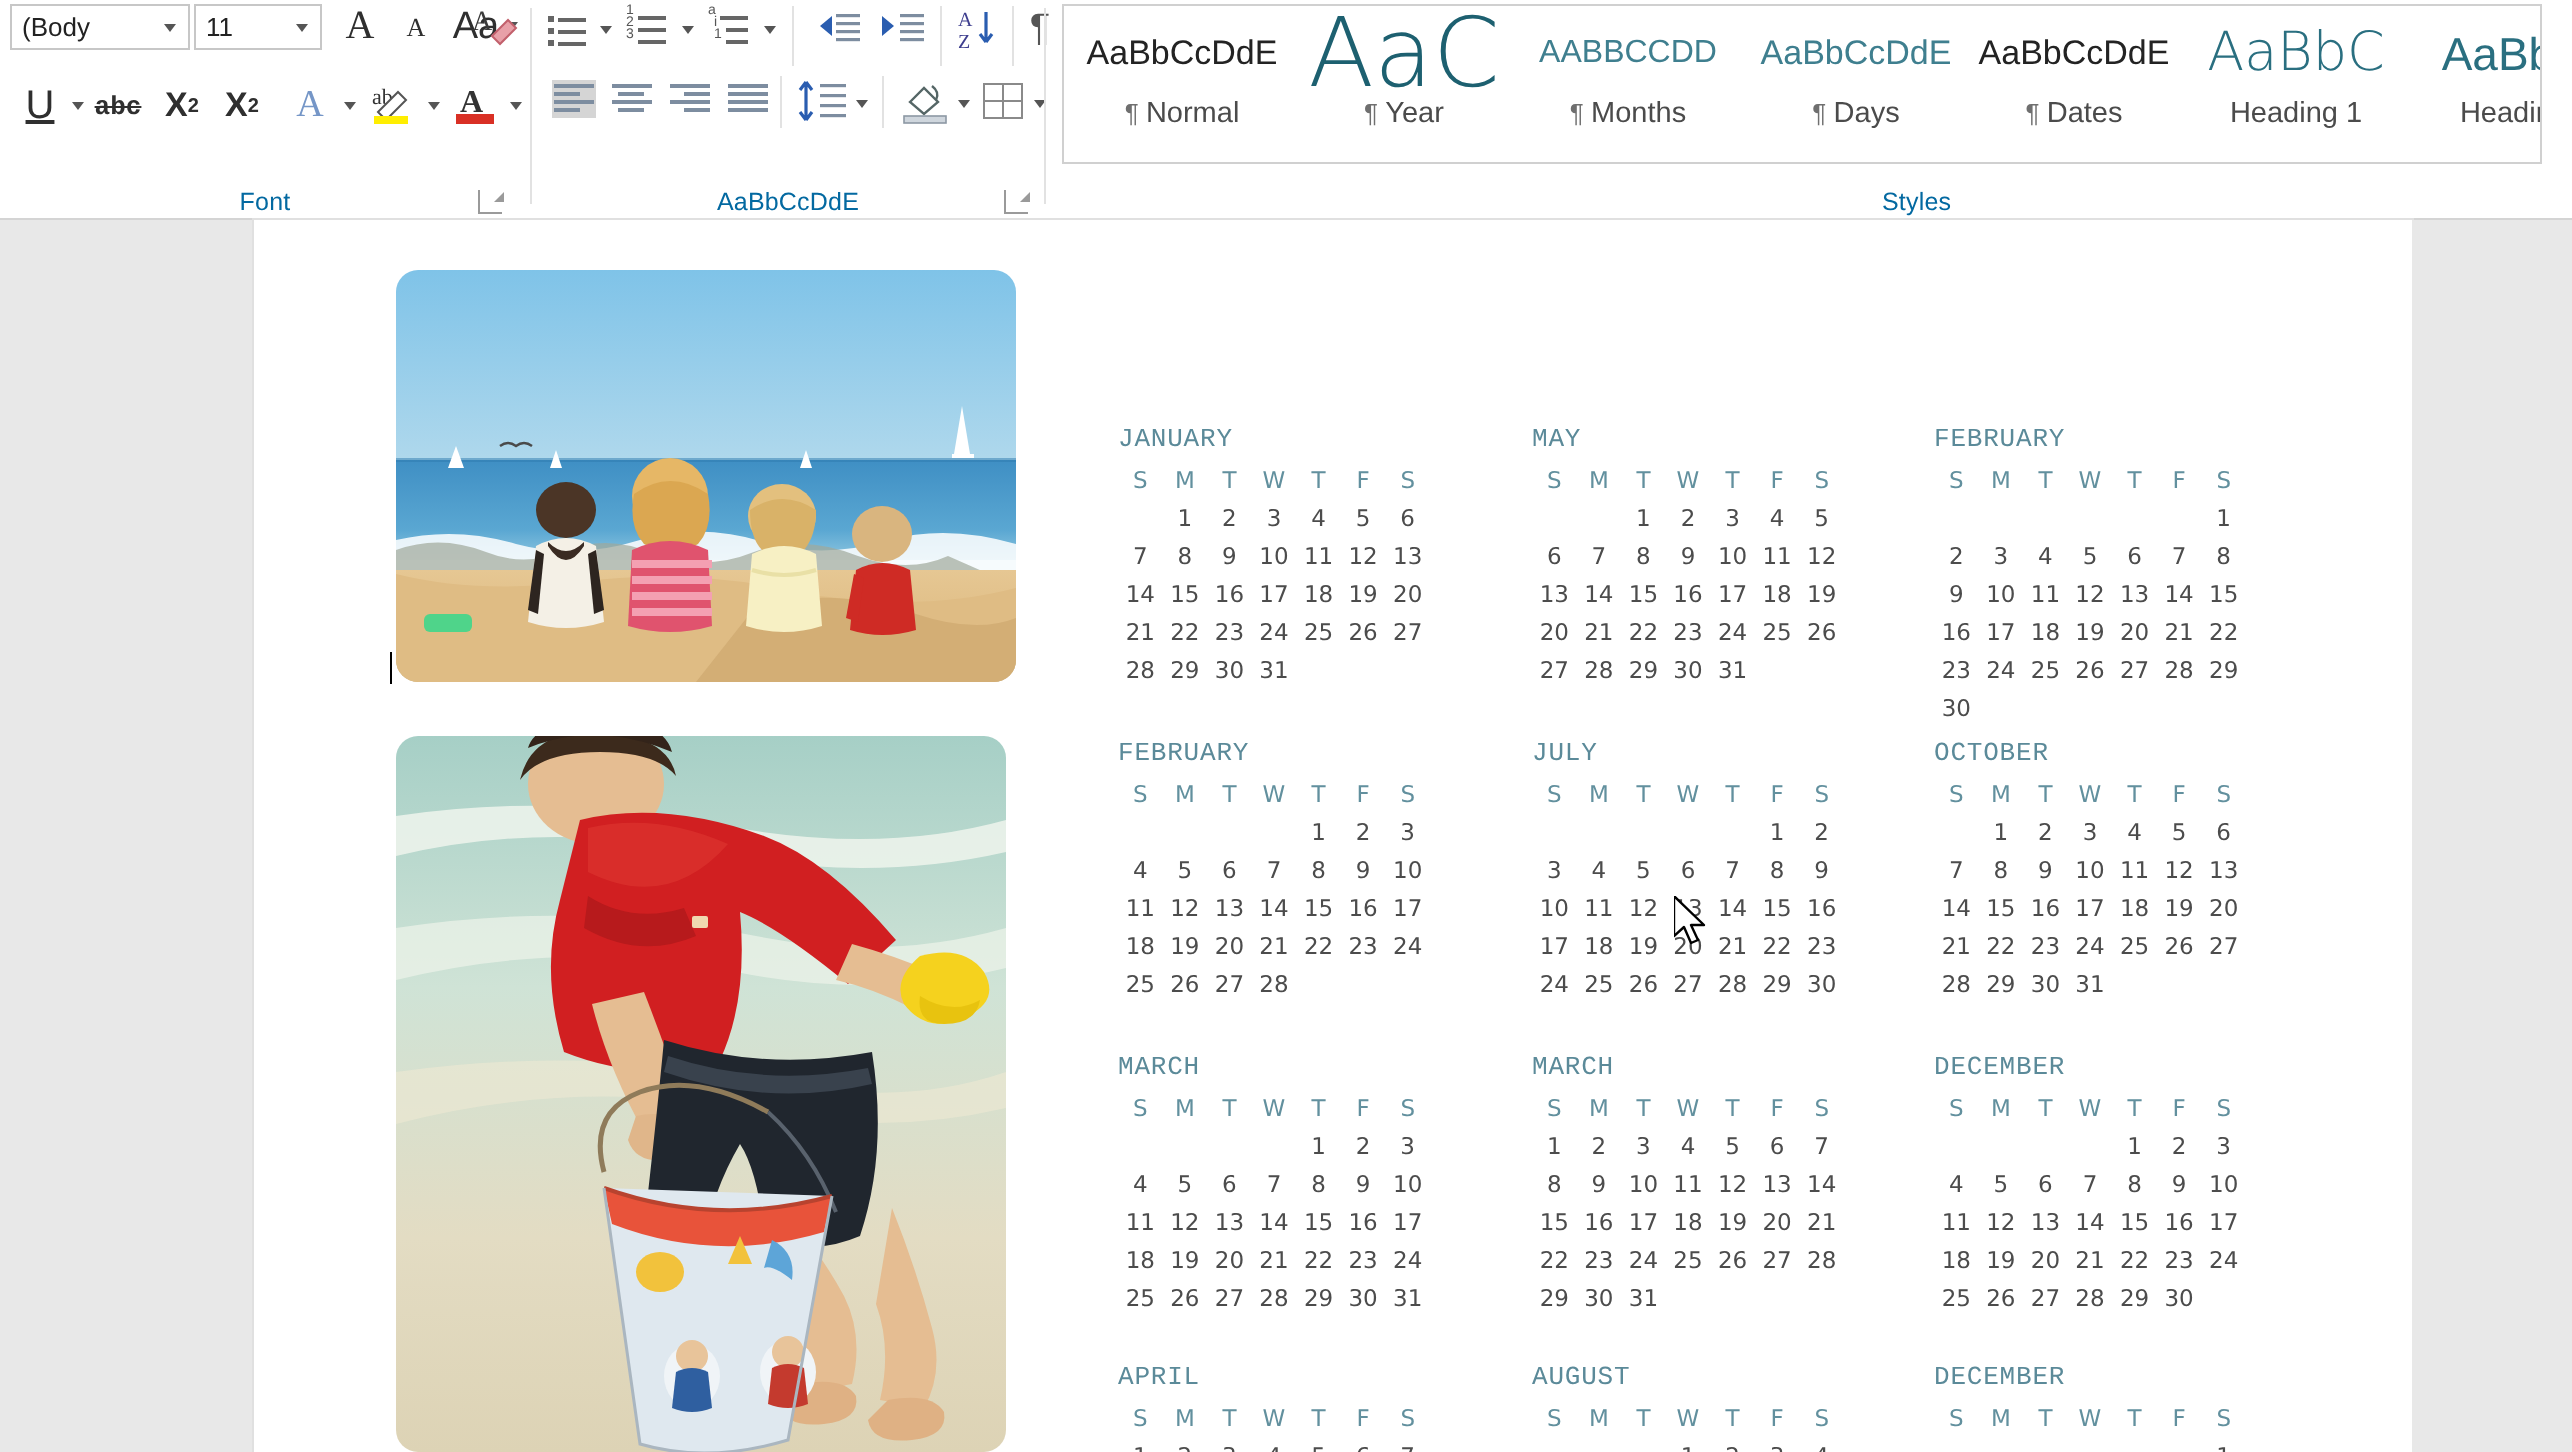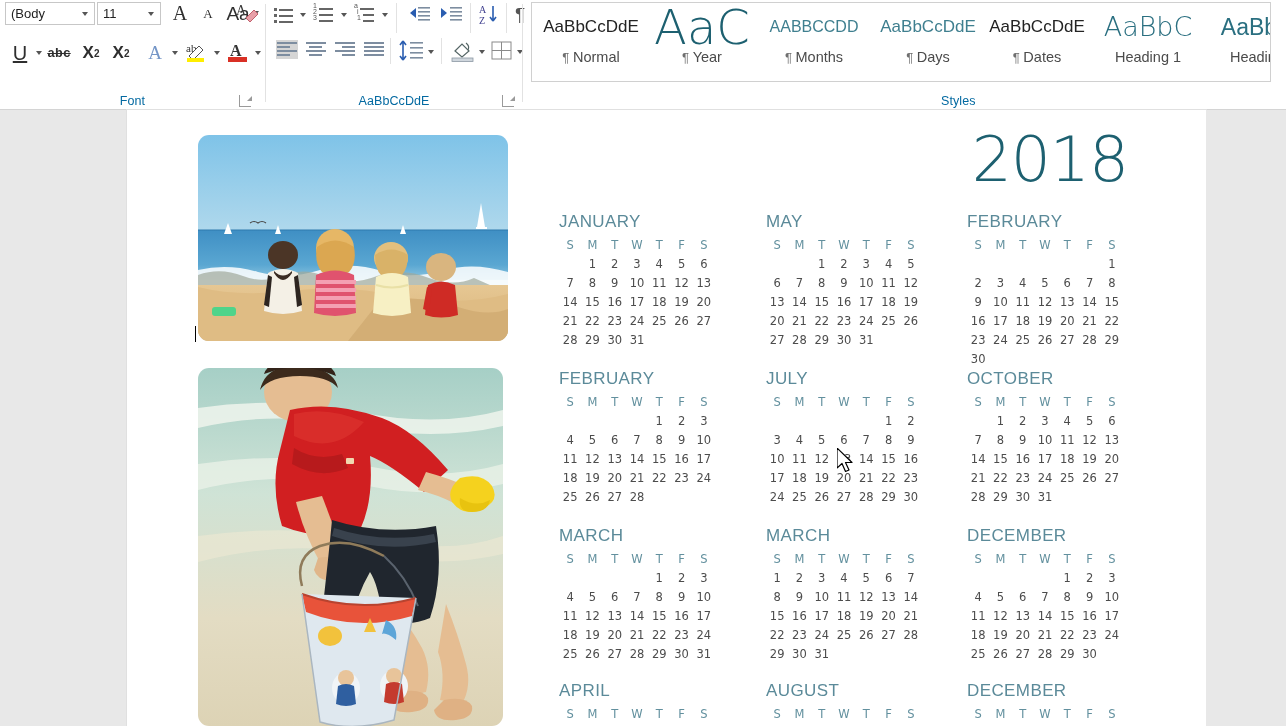--- a/index.html
+++ b/index.html
@@ -133,22 +133,22 @@
   .photo-caret {
     position:absolute; width: 1px; height: 16px; background: #000;
   }
 
   
   .cal-wrap { position: absolute; left: 432px; top: 102px; }
   .month {
     position: absolute; width: 160px;
   }
   .m-name {
-    font-size: 17px; color: #5b8a99; letter-spacing: .4px;
-    margin-bottom: 3px; font-family: Liberation Sans, sans-serif;
+    font-size: 13px; color: #5b8a99; letter-spacing: .4px;
+    margin-bottom: 3px; font-family: Liberation Mono, monospace;
   }
   table.m-grid { border-collapse: collapse; width: 156px; }
   table.m-grid td, table.m-grid th {
     width: 22px; height: 19px; text-align: center; padding: 0;
     font-size: 11.5px; font-weight: normal;
     font-family: "DejaVu Sans", sans-serif;
   }
   table.m-grid th { color: #62909e; }
   table.m-grid td { color: #4c4c4c; }
 
@@ -361,21 +361,20 @@
         <div class="gallery" id="styles-gallery" style="left:8px; width:740px;"><div class="style-item" style="width: 118px;"><div class="preview" style="font-size: 17px; color: rgb(35, 35, 35);">AaBbCcDdE</div><div class="sname"><span class="pilcrow">¶ </span>Normal</div></div><div class="style-item" style="width: 104px;"><div class="preview" style="font-size: 48px; color: rgb(29, 96, 112); font-weight: 300; font-family: &quot;DejaVu Sans&quot;, sans-serif;">AaC</div><div class="sname"><span class="pilcrow">¶ </span>Year</div></div><div class="style-item" style="width: 120px;"><div class="preview" style="font-size: 16px; color: rgb(63, 127, 143);">AABBCCDD</div><div class="sname"><span class="pilcrow">¶ </span>Months</div></div><div class="style-item" style="width: 108px;"><div class="preview" style="font-size: 17px; color: rgb(63, 127, 143);">AaBbCcDdE</div><div class="sname"><span class="pilcrow">¶ </span>Days</div></div><div class="style-item" style="width: 110px;"><div class="preview" style="font-size: 17px; color: rgb(35, 35, 35);">AaBbCcDdE</div><div class="sname"><span class="pilcrow">¶ </span>Dates</div></div><div class="style-item" style="width: 112px;"><div class="preview" style="font-size: 27px; color: rgb(42, 111, 128); font-weight: 300; font-family: &quot;DejaVu Sans&quot;, sans-serif;">AaBbC</div><div class="sname">Heading 1</div></div><div class="style-item" style="width: 118px;"><div class="preview" style="font-size: 23px; color: rgb(42, 111, 128);">AaBbCc</div><div class="sname">Heading 2</div></div></div>
         <div class="rgroup-label" style="left:0; width:850px; text-align:left; padding-left:418px;">Styles</div>
       </div>
 
     </div>
   </div>
 
   <div class="workspace">
     <div class="page">
 
-      <div class="year">2018</div>
 
       <div class="photo" style="left:71px; top:25px; width:310px; height:206px;">
         <svg width="310" height="206" viewBox="0 0 310 206">
           <defs>
             <linearGradient id="sky1" x1="0" y1="0" x2="0" y2="1">
               <stop offset="0%" stop-color="#7fc3e8"></stop>
                 <stop offset="55%" stop-color="#b8dced"></stop>
               <stop offset="100%" stop-color="#d2e8f2"></stop>
             </linearGradient>
             <linearGradient id="sea1" x1="0" y1="0" x2="0" y2="1">

